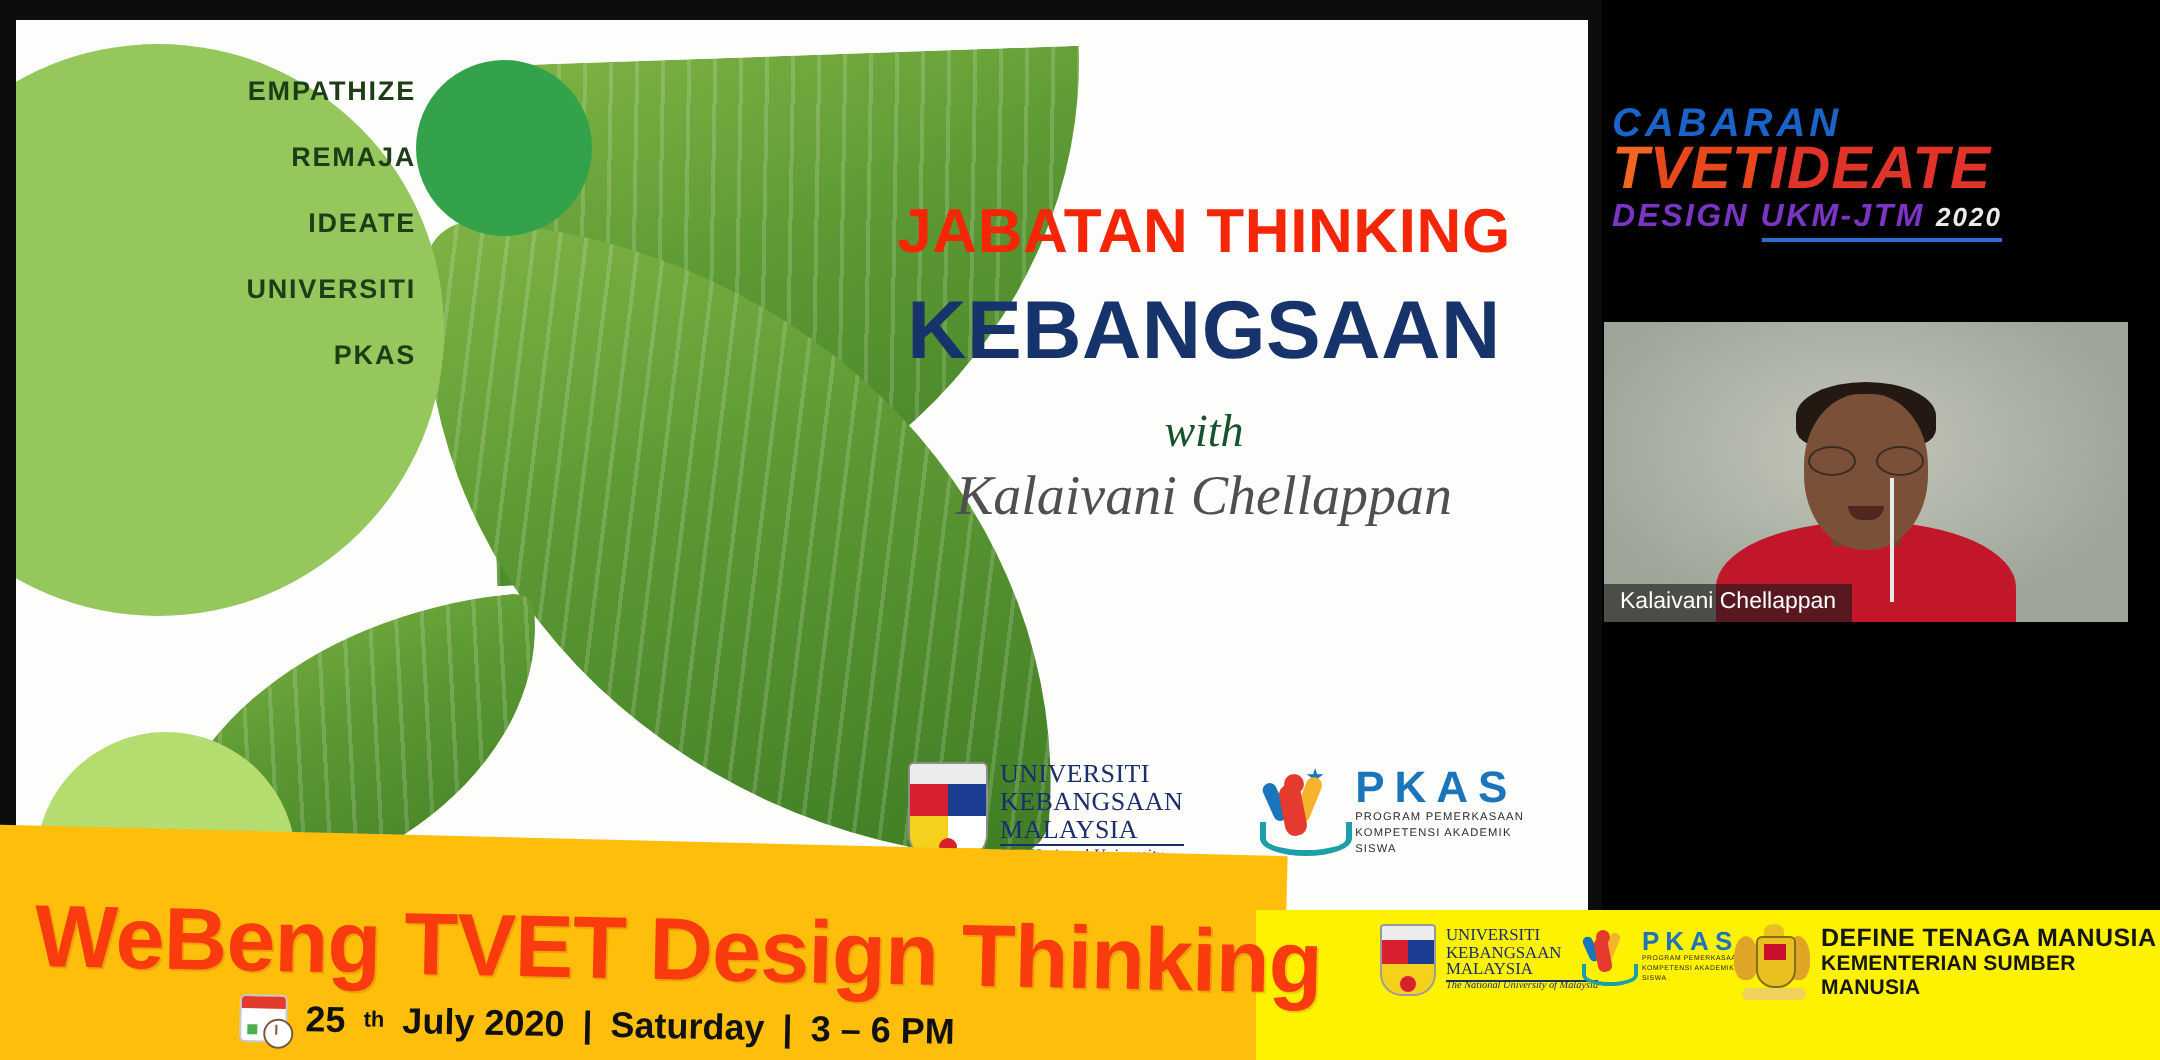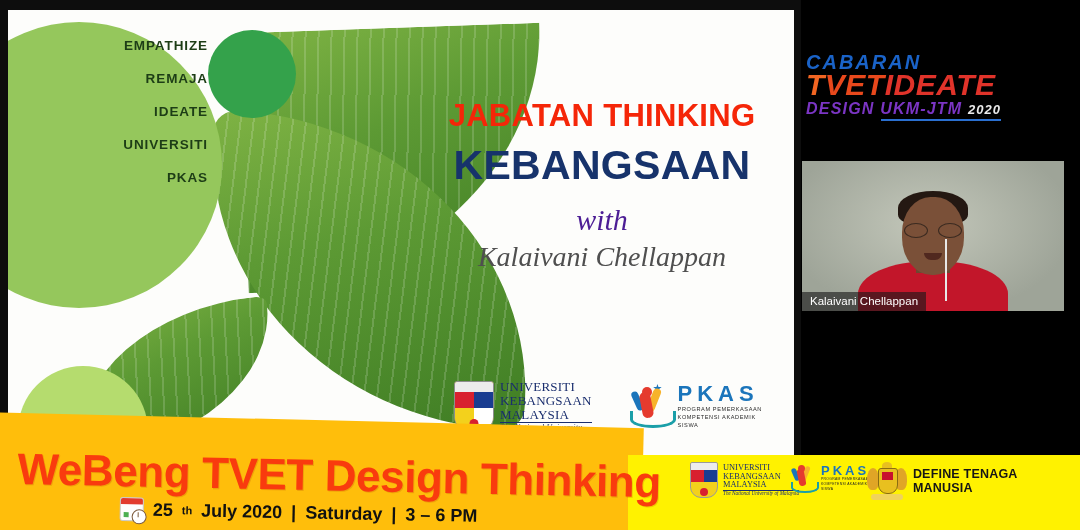--- a/index.html
+++ b/index.html
@@ -27,21 +27,21 @@
   .leafA{left:66px;top:296px;width:200px;height:140px;border-radius:100% 6% 100% 6%;transform:rotate(-6deg);}
   .leafB{left:196px;top:110px;width:330px;height:300px;border-radius:8% 100% 8% 100%;transform:rotate(4deg);}
   .leafC{left:283px;top:424px;width:178px;height:150px;border-radius:100% 100% 8% 8%;transform:rotate(4deg);}
   .leafD{left:236px;top:18px;width:300px;height:260px;border-radius:0 0 100% 0;transform:rotate(-2deg);}
 
   
   .titleblock{position:absolute;left:408px;top:78px;width:372px;text-align:center;}
   .t-tvet{font-size:49px;font-weight:bold;color:#17336b;letter-spacing:1px;line-height:1.05;}
   .t-dt{font-size:31px;font-weight:bold;color:#f52608;letter-spacing:.3px;margin-top:10px;}
   .t-expl{font-size:41px;font-weight:bold;color:#17336b;letter-spacing:.3px;margin-top:8px;}
-  .t-with{font-family:"Liberation Serif",serif;font-style:italic;font-size:30px;color:#4c1d95;margin-top:14px;}
+  .t-with{font-family:"Liberation Serif",serif;font-style:italic;font-size:23px;color:#14532d;margin-top:14px;}
   .t-name{font-family:"Liberation Serif",serif;font-style:italic;font-size:28px;color:#4f4f4f;margin-top:4px;}
 
   
   .slide-logos{position:absolute;left:446px;top:370px;display:flex;align-items:center;gap:36px;}
   .ukm-wrap{display:flex;align-items:center;gap:6px;}
   .ukm-crest{position:relative;width:38px;height:48px;background:#f3d11c;border:1.4px solid #8d8d8d;
              border-radius:3px 3px 14px 14px;overflow:hidden;}
   .ukm-crest .q1{position:absolute;left:0;top:10px;width:50%;height:34%;background:#d8202f;}
   .ukm-crest .q2{position:absolute;right:0;top:10px;width:50%;height:34%;background:#1a3d91;}
   .ukm-crest .q3{position:absolute;left:0;bottom:6px;width:50%;height:34%;background:#f3d11c;}
@@ -272,20 +272,21 @@
   <div class="spon spon-jtm">
     <div class="jata">
       <div class="crown"></div>
         <div class="tigerL"></div>
         <div class="tigerR"></div>
       <div class="shield"></div>
         <div class="ribbon"></div>
     </div>
     <div class="jtm-txt">
       <div class="l1">DEFINE TENAGA MANUSIA</div>
+      <div class="l2">KEMENTERIAN SUMBER MANUSIA</div>
     </div>
   </div>
 
   <div class="right-panel"></div>
 
   <div class="wb-logo">
     <div class="wb-cabaran">CABARAN</div>
     <div class="wb-main">
       <span class="wb-t">T</span><span class="wb-vet">VET</span><span class="wb-p">IDEATE</span>
     </div>

